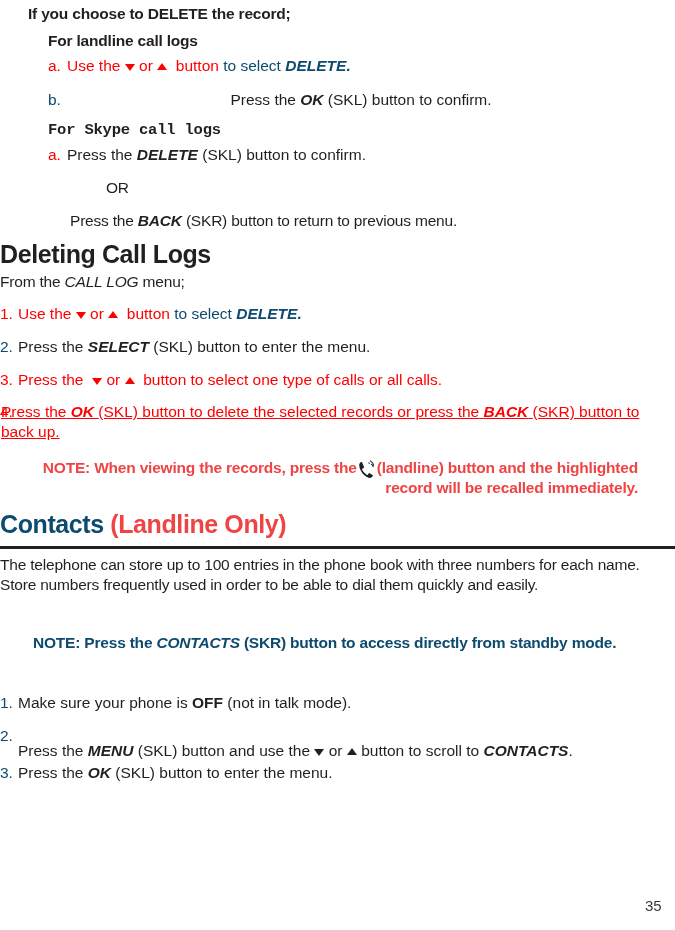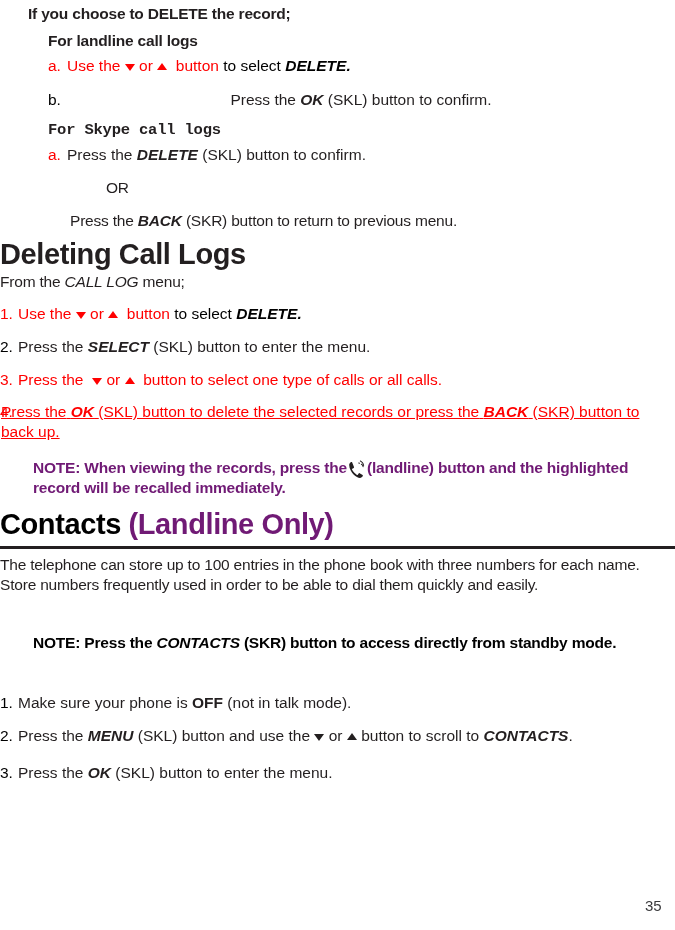--- a/index.html
+++ b/index.html
@@ -33,30 +33,30 @@
     letter-spacing: -0.2px;
   }
 
   .body-txt {
     font-size: 15.5px;
     line-height: 20px;
     color: #231f20;
   }
 
   .red       { color: #ff0000; }
-  .orange    { color: #701a75; }
-  .dark      { color: #000000; }
+  .orange    { color: #ef4444; text-align: right; }
+  .dark      { color: #0c4a6e; }
 
   b, .b { font-weight: bold; }
   i, .i { font-style: italic; }
   .bi { font-weight: bold; font-style: italic; }
 
   
   .h1 {
-    font-size: 29px;
+    font-size: 25px;
     font-weight: bold;
     line-height: 29px;
     letter-spacing: -0.4px;
     color: #231f20;
   }
 
   .rule {
     position: absolute;
     left: 0;
     width: 675px;
@@ -245,21 +245,21 @@
     <span class="marker dark">1.</span>
     <span class="itxt" style="padding-left:18px;">
       <span>Make sure your phone is</span>
       <span class="b">OFF</span>
       <span>(not in talk mode).</span>
     </span>
   </div>
 
   <div class="item body-txt" style="top:726px; left:0px; width:668px;">
     <span class="marker dark">2.</span>
-    <span class="itxt" style="padding-left:18px;">
+    <span class="itxt" style="padding-left:18px;margin-top:15px;">
       <span>Press the</span>
       <span class="bi">MENU</span>
       <span>(SKL) button and use the</span><span> <span class="tri tri-down"></span> </span><span>or</span><span> <span class="tri tri-up"></span> </span><span>button to scroll to</span>
       <span class="bi">CONTACTS</span><span>.</span>
     </span>
   </div>
 
   <div class="item body-txt" style="top:763px; left:0px; right:20px;">
     <span class="marker dark">3.</span>
     <span class="itxt" style="padding-left:18px;">

